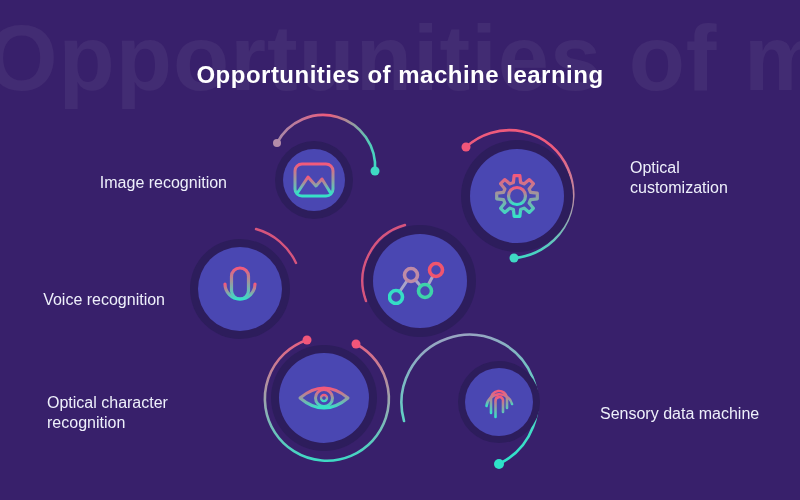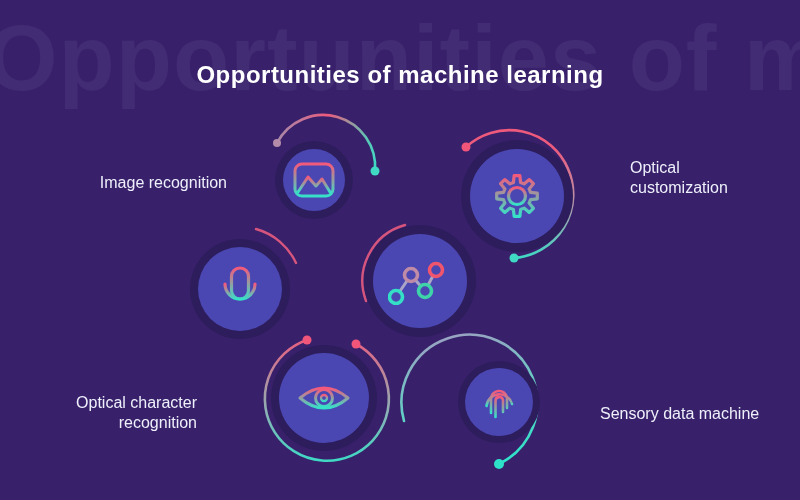--- a/index.html
+++ b/index.html
@@ -145,20 +145,21 @@
           </defs>
         <g fill="none" stroke="url(#g-mic)" stroke-width="3.2" stroke-linecap="round" stroke-linejoin="round" transform="translate(0,3)">
           <rect x="-8.5" y="-24" width="17" height="31" rx="8.5"></rect>
           <path d="M -15 -8 A 15 15 0 0 0 15 -8"></path>
           <path d="M 0 7 L 0 15"></path>
           <path d="M -8 15 L 8 15"></path>
         </g>
       </svg>
     </div>
   </div>
+  <div class="label" style="right:635px;top:290px;">Voice recognition</div>
 
   <div class="ring c-chart">
     <div class="inner">
       <svg width="64" height="48" viewBox="-32 -24 64 48">
         <g stroke="#a9a4c8" stroke-width="3" fill="none">
           <path d="M -24 16 L -9 -6 L 5 10 L 16 -11"></path>
         </g>
         <g fill="#4a47b2" stroke-width="3.6">
           <circle cx="-24" cy="16" r="6.5" stroke="#35dec6"></circle>
           <circle cx="-9" cy="-6" r="6.5" stroke="#c08ba6"></circle>
@@ -179,21 +180,21 @@
         </linearGradient>
           </defs>
         <g fill="none" stroke="url(#g-eye)" stroke-linecap="round" stroke-linejoin="round">
           <path d="M -24 0 Q 0 -20 24 0 Q 0 20 -24 0 Z" stroke-width="3"></path>
           <circle cx="0" cy="0" r="8.5" stroke-width="3"></circle>
           <circle cx="0" cy="0" r="3" stroke-width="2.4"></circle>
         </g>
       </svg>
     </div>
   </div>
-  <div class="label wrap" style="right:603px;top:393px;width:150px;text-align:right;">Optical character recognition</div>
+  <div class="label wrap" style="right:603px;top:393px;width:150px;">Optical character recognition</div>
 
   <div class="ring c-fp">
     <div class="inner">
       <svg width="44" height="44" viewBox="-22 -22 44 44">
         <defs>
             <linearGradient id="g-fp" x1="0" y1="0" x2="0" y2="1">
           <stop offset="0" stop-color="#f4597b"></stop>
               <stop offset="1" stop-color="#35e2c8"></stop>
         </linearGradient>
           </defs>

